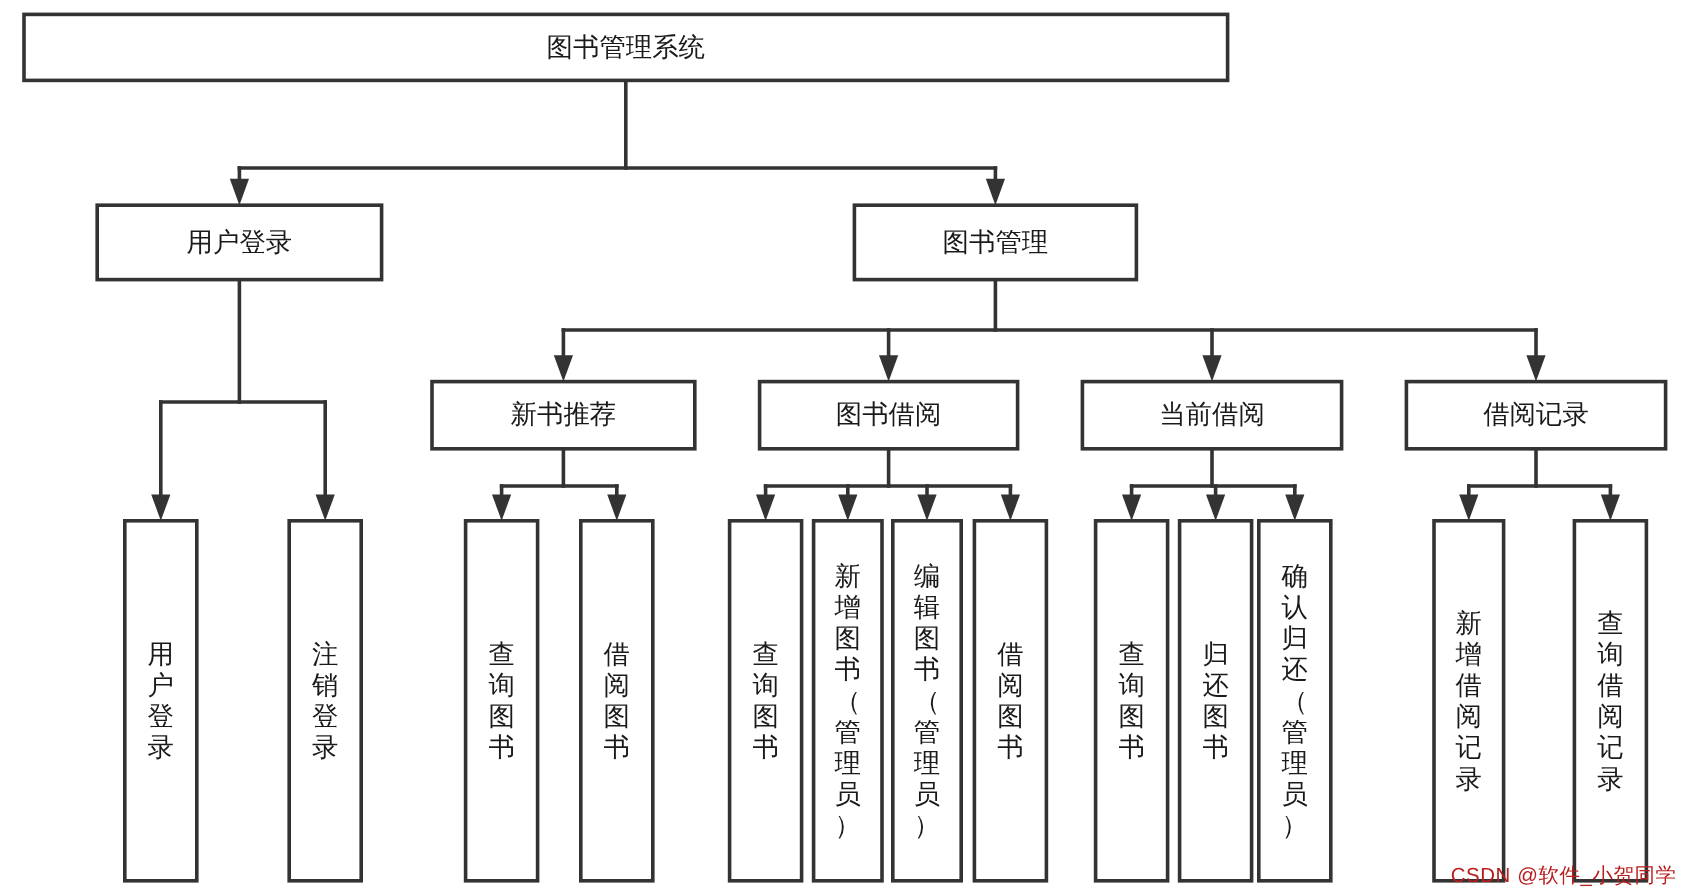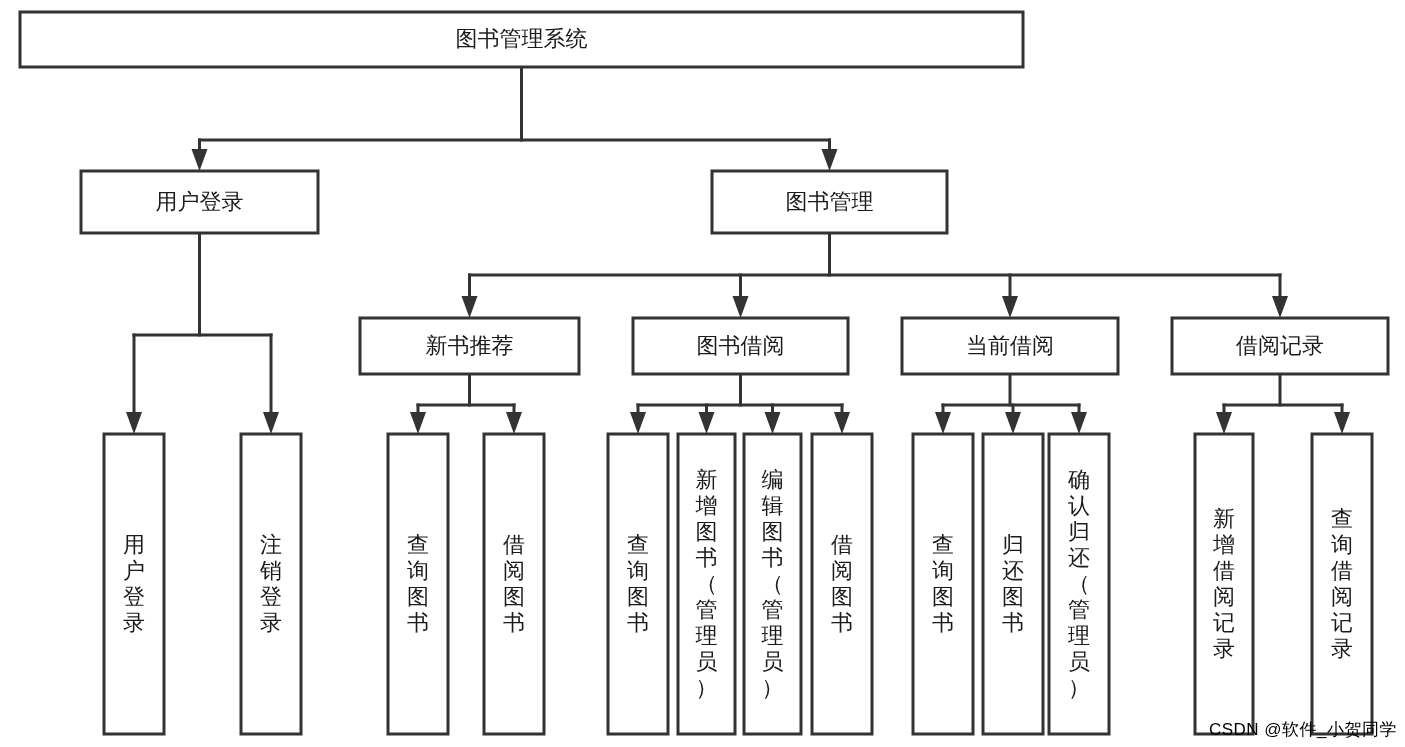--- a/index.html
+++ b/index.html
@@ -53,21 +53,21 @@
     font-size: 22px;
     fill: #1a1a1a;
     text-anchor: middle;
   }
   .watermark {
     position: absolute;
     right: 8px;
     bottom: 6px;
     font-family: "Liberation Sans", sans-serif;
     font-size: 17px;
-    color: #000000;
+    color: #b91c1c;
     white-space: nowrap;
     letter-spacing: 0.5px;
   }
 </style>
 </head>
 <body>
 
 <div id="diagram-root">
   <svg id="flow" viewBox="0 0 1405 747">
     <g id="connectors-layer">

